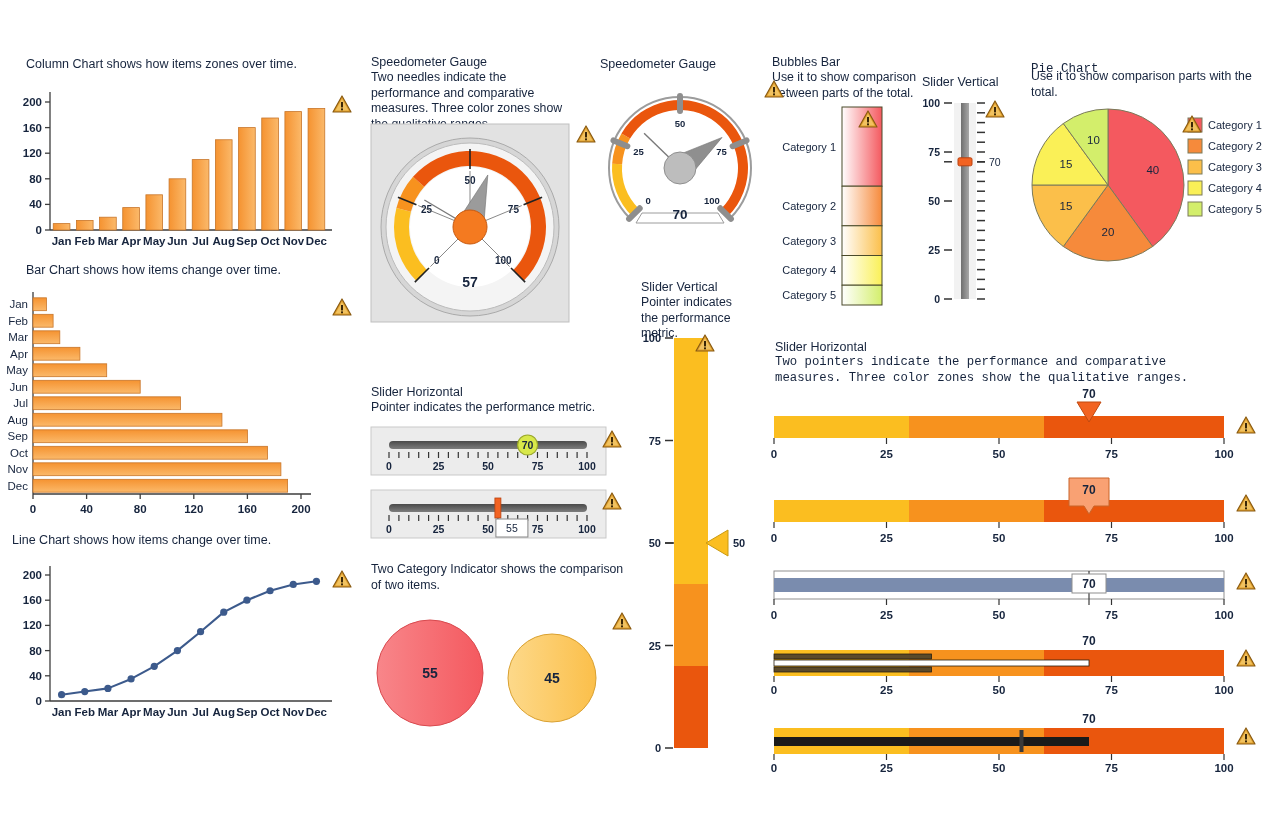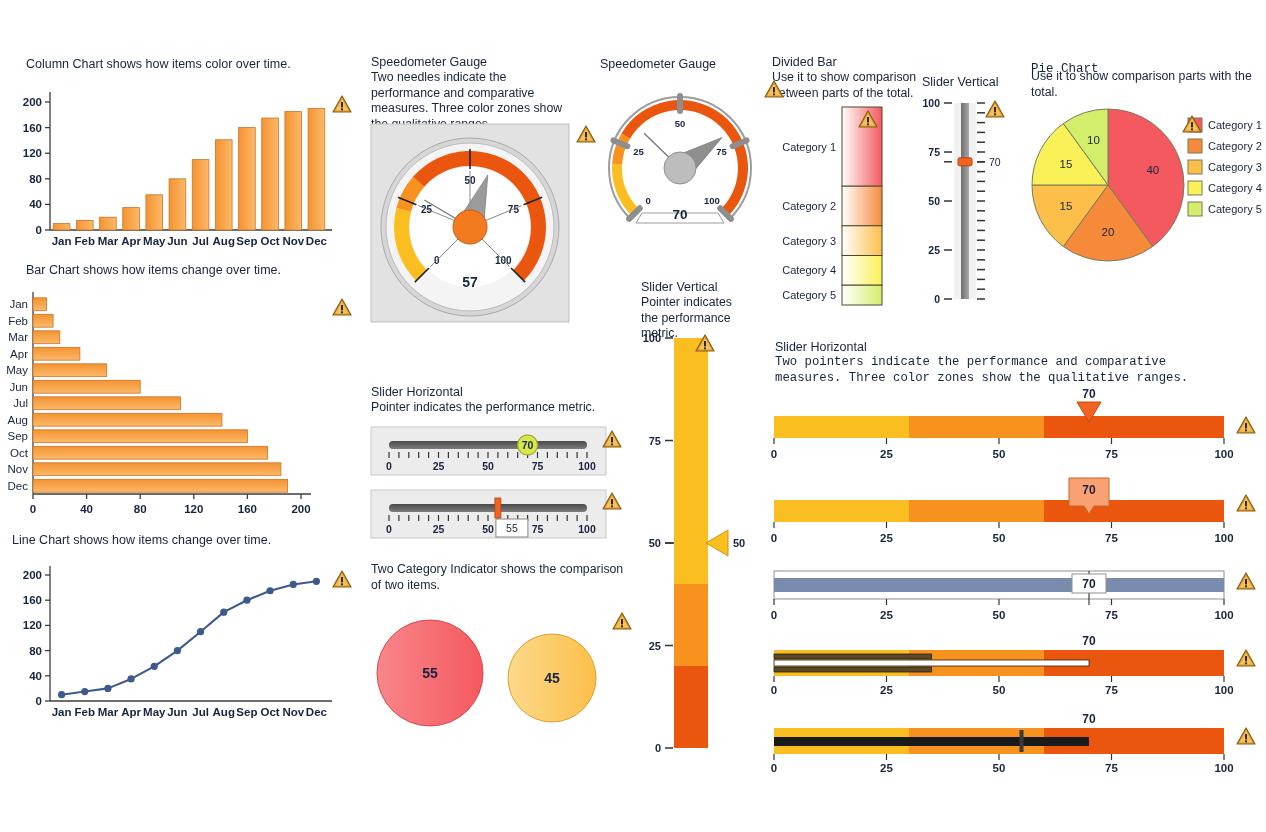--- a/index.html
+++ b/index.html
@@ -15,21 +15,21 @@
   .abs { position:absolute; }
   .ttl { font-size:12.5px; color:#16243d; line-height:15px; }
   .hdr { font-size:12.5px; color:#16243d; line-height:15.5px; }
   .sub { font-size:12.3px; color:#16243d; line-height:15.5px; }
   svg { display:block; overflow:visible; }
   .warn { width:20px; height:18px; }
 </style>
 </head>
 <body>
 
-<div class="abs ttl" style="left:26px; top:57px;">Column Chart shows how items color over time.</div>
+<div class="abs ttl" style="left:26px; top:57px;">Column Chart shows how items zones over time.</div>
 <div class="abs" style="left:18px; top:82px;">
   <svg width="320" height="180" id="svg-column">
       <defs>
         <linearGradient id="colg" x1="0" y1="0" x2="1" y2="0">
           <stop offset="0%" stop-color="#F59331"></stop>
           <stop offset="100%" stop-color="#FBB96A"></stop>
         </linearGradient>
       </defs>
       <line x1="32" y1="10" x2="32" y2="148" stroke="#3d3d3d" stroke-width="1.3"></line>
       <line x1="32" y1="148" x2="314" y2="148" stroke="#3d3d3d" stroke-width="1.3"></line>
@@ -250,21 +250,21 @@
       <line x1="120.30508652763325" y1="120.30508652763316" x2="130.9116882454315" y2="130.91168824543138" stroke="#8e8e8e" stroke-width="6" stroke-linecap="round"></line>
       <text x="111.81980515339467" y="115.8198051533946" font-family="&quot;Liberation Sans&quot;, sans-serif" font-size="9.5" fill="#16243d" font-weight="bold" text-anchor="middle">100</text>
       <line x1="80" y1="80" x2="44.09368511184057" y2="45.20436017038427" stroke="#7a7a7a" stroke-width="1.4"></line>
       <polygon points="122.06888370749726,49.435166880791385 70.89982375351953,69.89323037350744 86.8,91.77794549146837" fill="#8f8f8f" stroke="#6e6e6e" stroke-width="0.6"></polygon>
       <circle cx="80" cy="80" r="16" fill="#bdbdbd" stroke="#8f8f8f" stroke-width="1"></circle>
       <path d="M36,135 L42,125 L118,125 L124,135 Z" fill="#fff" stroke="#9c9c9c" stroke-width="1"></path>
       <text x="80" y="131" font-family="&quot;Liberation Sans&quot;, sans-serif" font-size="13.5" fill="#16243d" font-weight="bold" text-anchor="middle">70</text>
     </svg>
 </div>
 
-<div class="abs hdr" style="left:772px; top:55px; font-weight:normal;">Divided Bar</div>
+<div class="abs hdr" style="left:772px; top:55px; font-weight:normal;">Bubbles Bar</div>
 <div class="abs sub" style="left:772px; top:70px; width:150px;">Use it to show comparison between parts of the total.</div>
 <div class="abs" style="left:772px; top:105px;">
   <svg width="110" height="205" id="svg-divided">
       <defs>
         <linearGradient id="dg0" x1="0" y1="0" x2="1" y2="0">
           <stop offset="0%" stop-color="#ffffff"></stop>
           <stop offset="100%" stop-color="#F4595F"></stop>
         </linearGradient>
       </defs>
       <rect x="70" y="2" width="40" height="79.2" fill="url(#dg0)" stroke="#4a4a2a" stroke-width="1"></rect>

